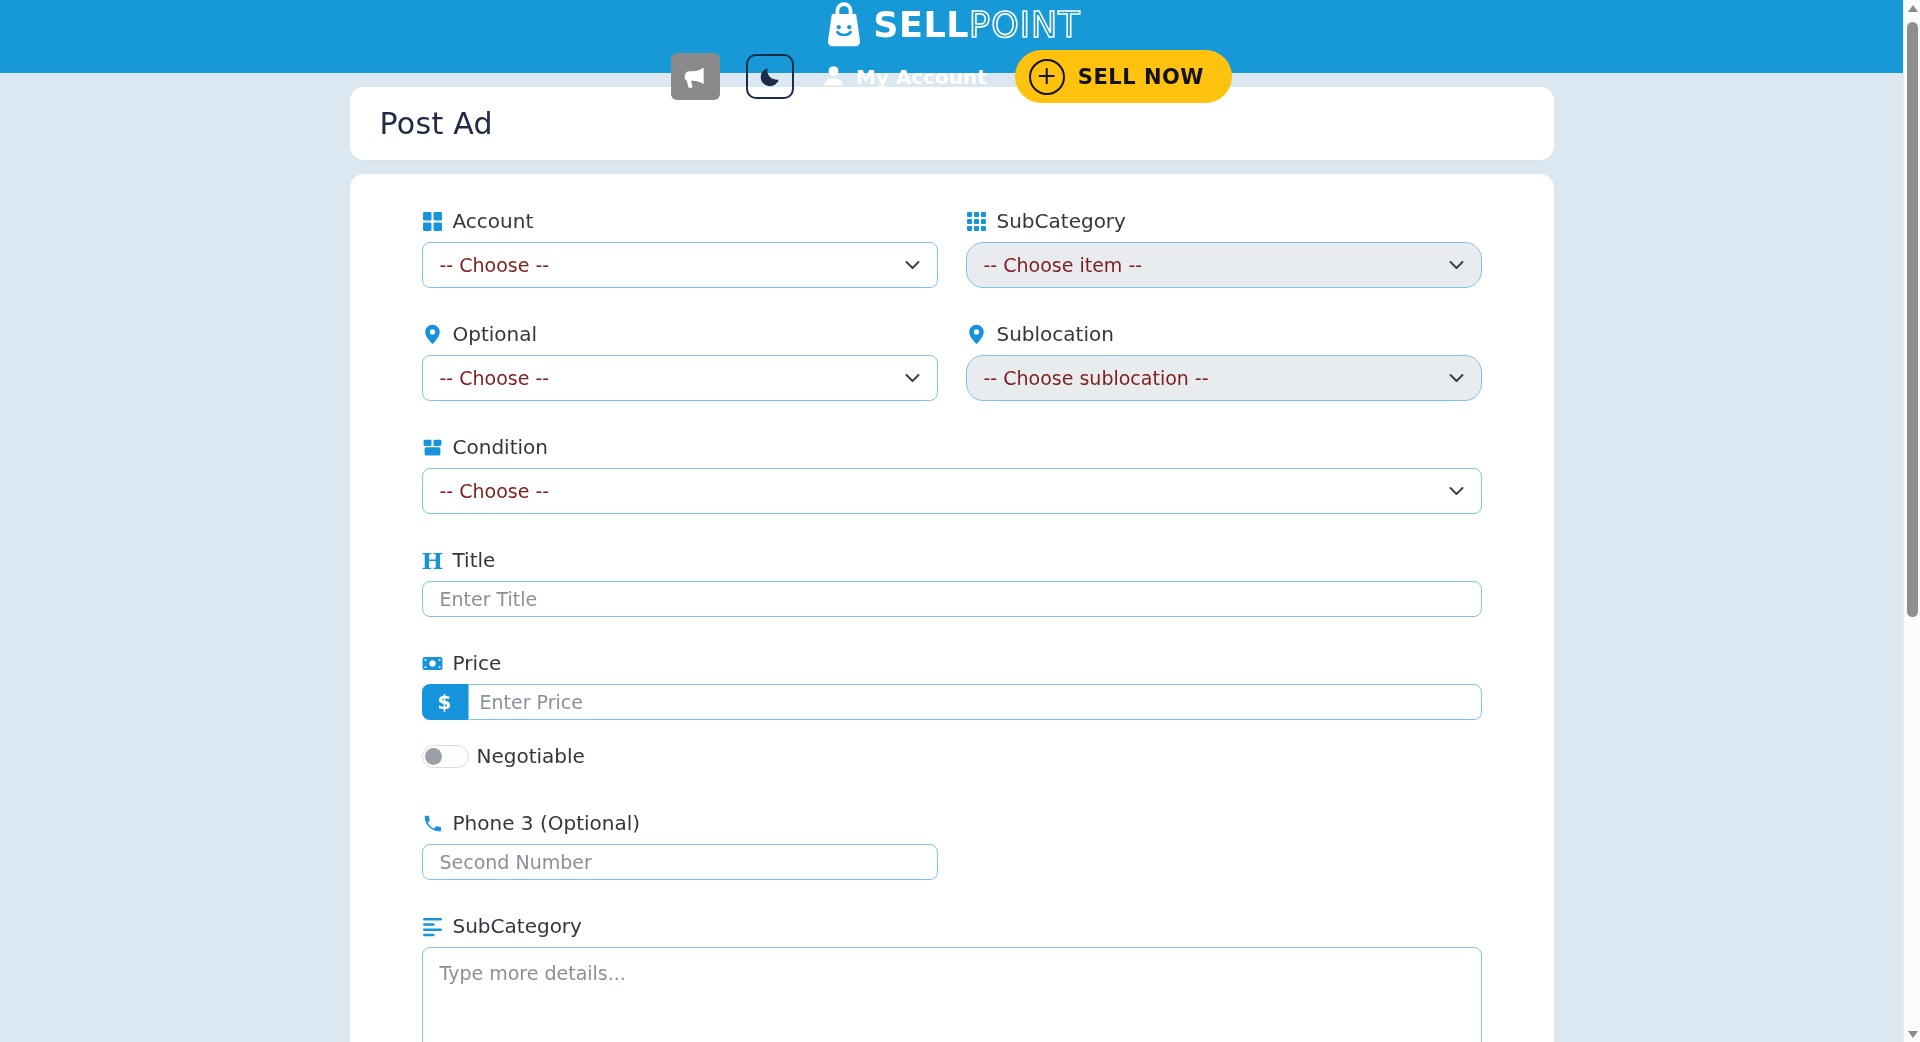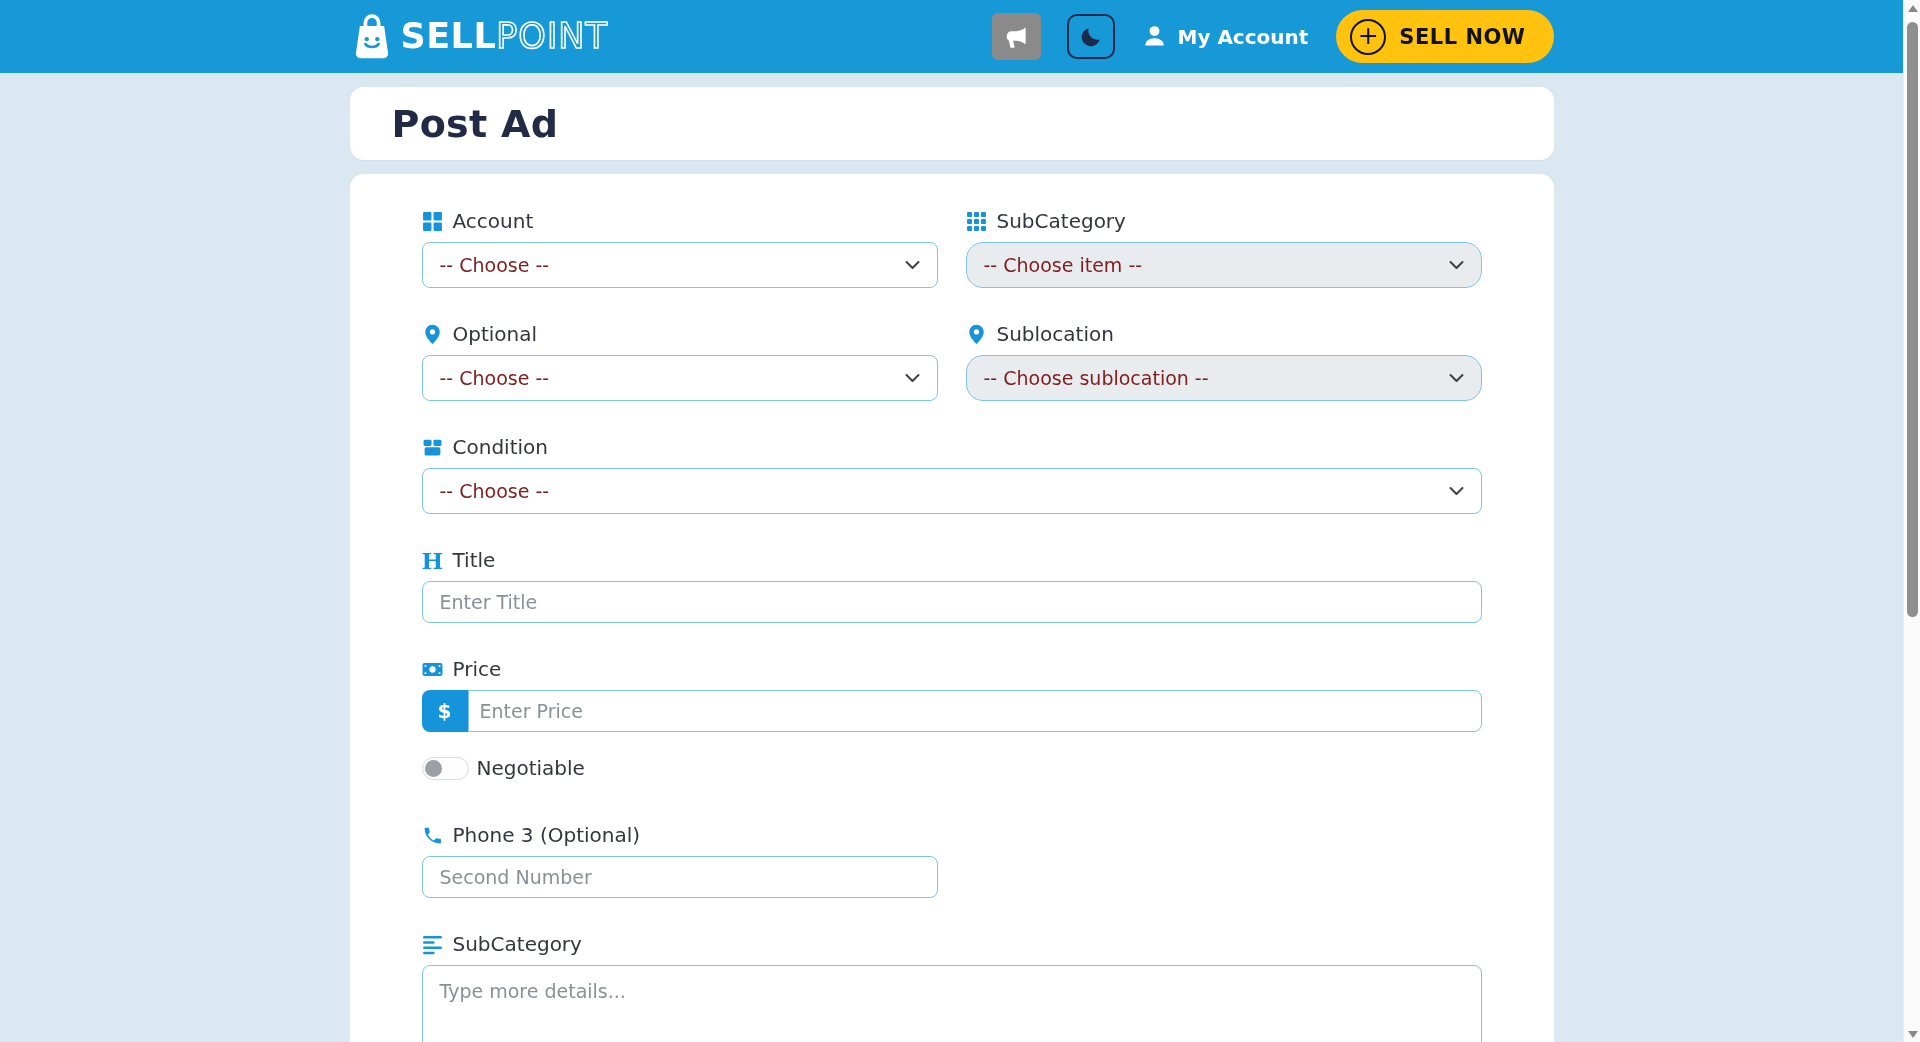--- a/index.html
+++ b/index.html
@@ -9,46 +9,46 @@
   }
   *{box-sizing:border-box}
   html,body{margin:0;padding:0}
   body{
     width:1920px;height:1042px;overflow:hidden;background:var(--page-bg);
     font-family:"DejaVu Sans","Liberation Sans",sans-serif;position:relative;
   }
   .app{margin-right:17px;}
   
   .header{height:73px;background:var(--header-bg);}
-  .header-inner{width:1204px;margin:0 auto;height:100%;display:flex;align-items:center;justify-content:space-between;}
+  .header-inner{width:1204px;margin:0 auto;height:100%;display:flex;align-items:center;justify-content:space-between;flex-direction:column;}
   .logo{display:flex;align-items:center;gap:7px;color:#fff;cursor:pointer;}
   .logo-text{font-size:35px;font-weight:800;line-height:1;letter-spacing:.5px;display:flex;align-items:baseline;}
   .logo-light{font-weight:400;color:transparent;-webkit-text-stroke:1.6px #fff;letter-spacing:1px;}
   @supports not (-webkit-text-stroke:1px #fff){.logo-light{color:#fff;font-weight:200;}}
   .header-right{display:flex;align-items:center;}
   .hbtn{border:none;cursor:pointer;display:grid;place-items:center;background:transparent;padding:0;}
   .megaphone-btn{width:49px;height:47px;background:#8A8A8A;border-radius:6px;margin-right:26px;}
   .moon-btn{width:48px;height:45px;border:2.5px solid #1C2B4C;border-radius:10px;margin-right:26px;}
   .account{display:flex;align-items:center;gap:9px;color:#fff;font-size:20px;font-weight:600;cursor:pointer;margin-right:28px;white-space:nowrap;}
   .sell-now{display:flex;align-items:center;gap:13px;background:var(--sell-now-yellow);border:none;border-radius:27px;height:53px;padding:0 28px 0 14px;font-family:inherit;font-size:21px;font-weight:800;color:#121212;letter-spacing:.5px;cursor:pointer;white-space:nowrap;}
   .plus-circle{width:36px;height:36px;border:2px solid #121212;border-radius:50%;display:grid;place-items:center;font-size:25px;font-weight:500;line-height:1;padding-bottom:2px;}
   
   .page{width:1204px;margin:0 auto;}
   .title-card{margin-top:14px;background:#fff;border-radius:14px;height:73px;display:flex;align-items:center;padding:0 26px;box-shadow:0 1px 2px rgba(30,60,90,.04);}
-  .title-card h1{margin:16px;font-size:38px;font-weight:700;color:var(--title-text);letter-spacing:.3px;}
+  .title-card h1{margin:4px;font-size:30px;font-weight:400;color:var(--title-text);letter-spacing:.3px;}
   .form-card{margin-top:14px;background:#fff;border-radius:14px;padding:36px 72px 140px;box-shadow:0 1px 2px rgba(30,60,90,.04);}
   .grid-2{display:grid;grid-template-columns:1fr 1fr;column-gap:28px;}
   .group{margin-bottom:35px;}
   .field-label{display:flex;align-items:center;gap:10px;font-size:20px;color:var(--label-text);margin-bottom:9px;line-height:1.15;}
   .field-label .ic{width:21px;height:21px;flex:0 0 auto;display:block;}
   .h-icon{color:var(--accent-blue);font-family:"DejaVu Serif","Liberation Serif",serif;font-weight:700;font-size:23px;line-height:21px;width:21px;text-align:center;}
   .select{position:relative;height:46px;border:1.5px solid var(--field-border);border-radius:8px;background:#fff;display:flex;align-items:center;padding:0 46px 0 17px;font-size:19px;color:#7f1d1d;cursor:pointer;}
   .select.disabled{background:var(--disabled-bg);cursor:default;border-radius:17px;}
   .select .chev{position:absolute;right:17px;top:50%;transform:translateY(-50%);}
-  .tinput{width:100%;height:42px;border:1.5px solid var(--field-border);border-radius:8px;background:#fff;padding:0 17px;font-family:inherit;font-size:19px;color:#23272B;outline:none;}
+  .tinput{width:100%;height:36px;border:1.5px solid var(--field-border);border-radius:8px;background:#fff;padding:0 17px;font-family:inherit;font-size:19px;color:#23272B;outline:none;}
   .tinput::placeholder,textarea::placeholder{color:var(--placeholder-text);opacity:1;}
   .input-group{display:flex;}
   .input-prefix{width:46px;background:var(--accent-blue);color:#fff;border-radius:8px 0 0 8px;display:grid;place-items:center;font-size:20px;font-weight:600;flex:0 0 auto;}
   .input-group .tinput{border-radius:0 8px 8px 0;padding-left:11px;}
   .price-group{margin-bottom:24px;}
   .toggle-row{display:flex;align-items:center;gap:8px;margin-bottom:44px;}
   .switch{width:47px;height:23px;border-radius:12px;background:#fdfdfd;border:1px solid #D9DBDF;position:relative;cursor:pointer;flex:0 0 auto;}
   .switch .knob{position:absolute;left:2px;top:2px;width:17px;height:17px;border-radius:50%;background:#9AA0A6;}
   .toggle-row .tlabel{font-size:20px;color:var(--label-text);}
   .tarea{width:100%;height:185px;border:1.5px solid var(--field-border);border-radius:8px;padding:14px 17px;font-family:inherit;font-size:19px;color:#23272B;resize:none;outline:none;display:block;}

